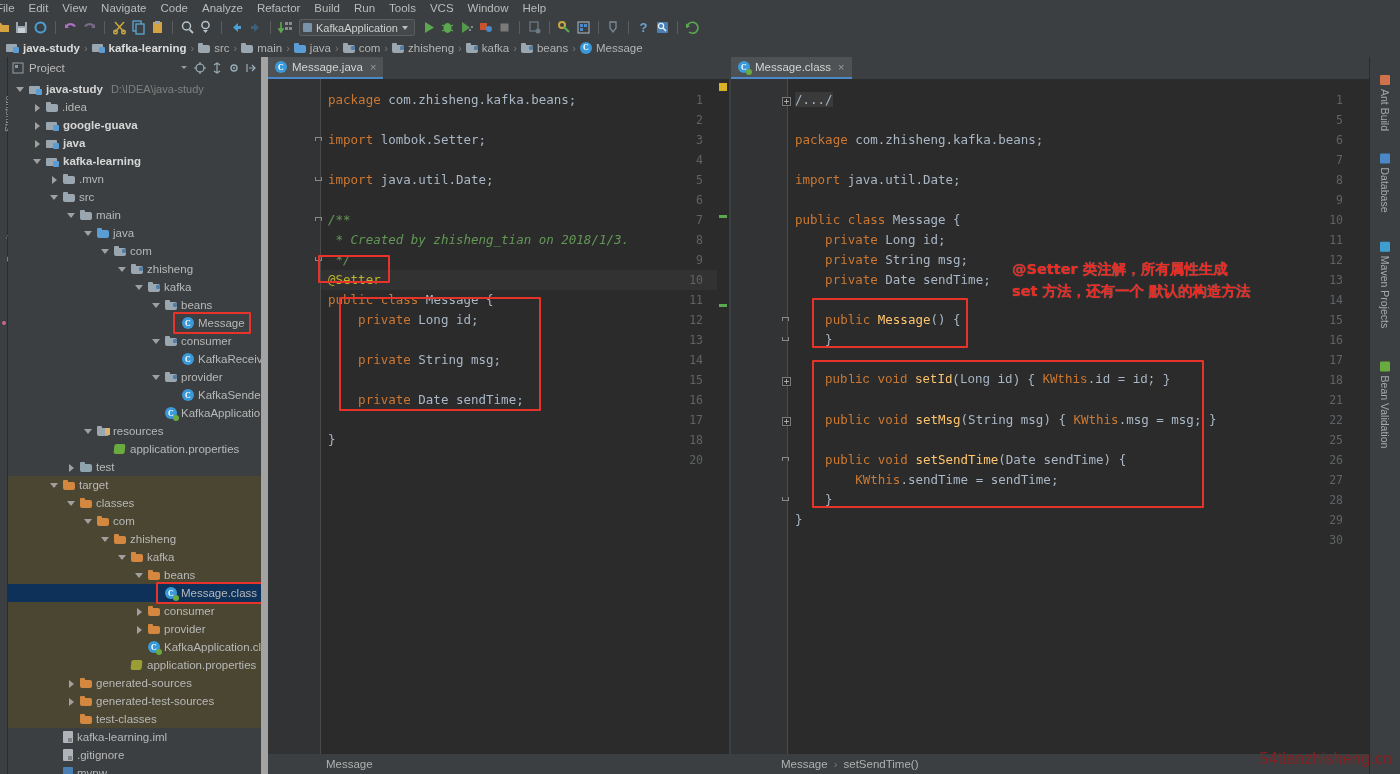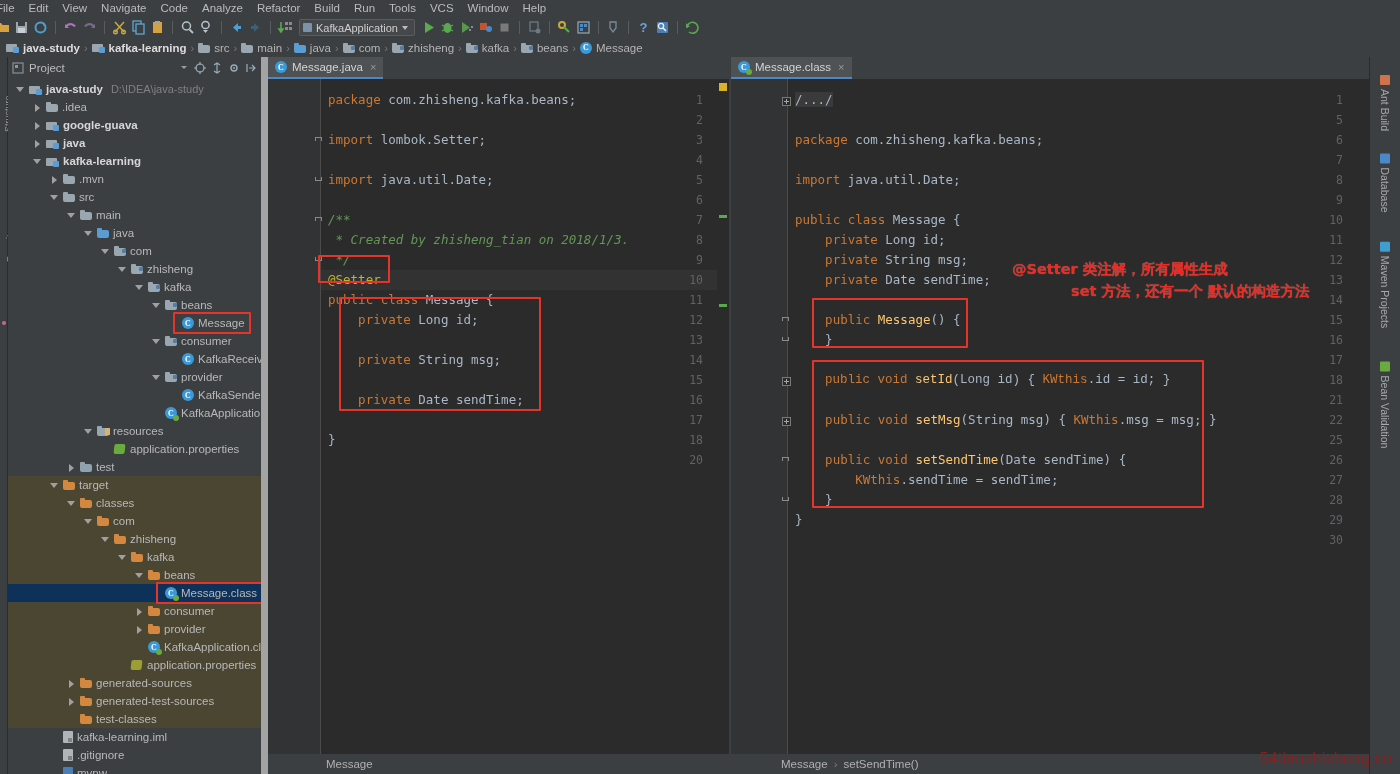--- a/index.html
+++ b/index.html
@@ -870,21 +870,21 @@
         <div class="fold cbot" style="top: 418px;"></div>
       </div>
     <div class="edfoot" style="padding-left:50px">
       <span>Message</span>
       <span class="sep">›</span>
       <span>setSendTime()</span>
     </div>
   </div>
 
   <div class="annot" style="left:1012px; top:258px;">@Setter 类注解，所有属性生成</div>
-  <div class="annot" style="left:1071px; top:280px;">set 方法，还有一个 默认的构造方法</div>
+  <div class="annot" style="left:1012px; top:280px;">set 方法，还有一个 默认的构造方法</div>
 
   <div class="redbox" style="left:318px; top:255px; width:72px; height:28px;"></div>
   <div class="redbox" style="left:339px; top:297px; width:202px; height:114px;"></div>
   <div class="redbox" style="left:812px; top:298px; width:156px; height:50px;"></div>
   <div class="redbox" style="left:812px; top:360px; width:392px; height:148px;"></div>
 
   <div class="rightstrip">
     <div class="rstab" style="top:40px;">
       <span class="rsico" style="background:#d0724b"></span>
       <span>Ant Build</span>

